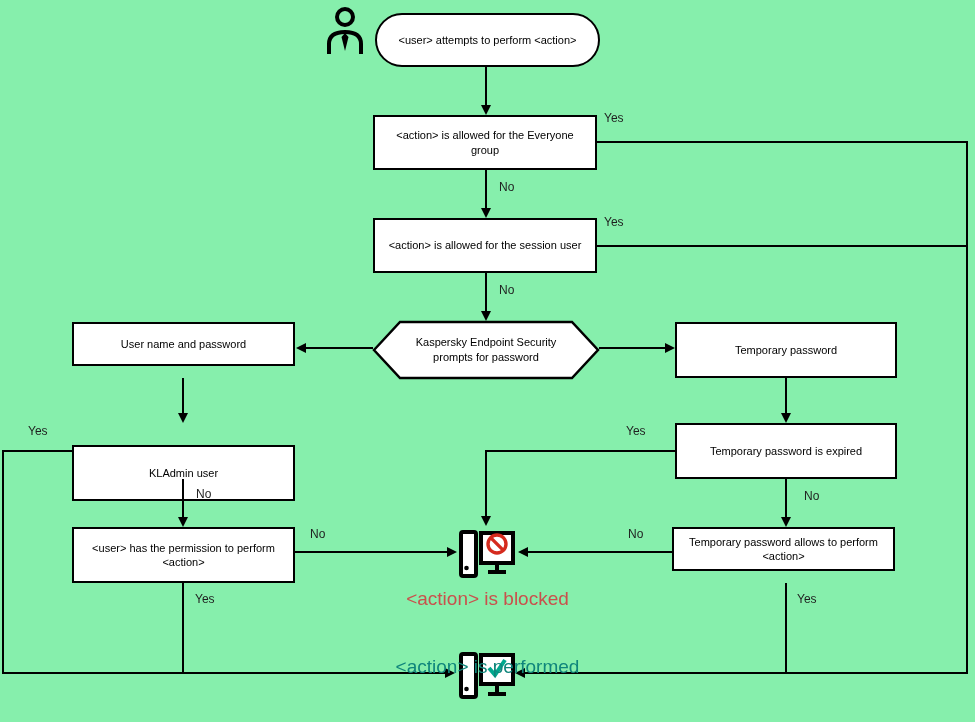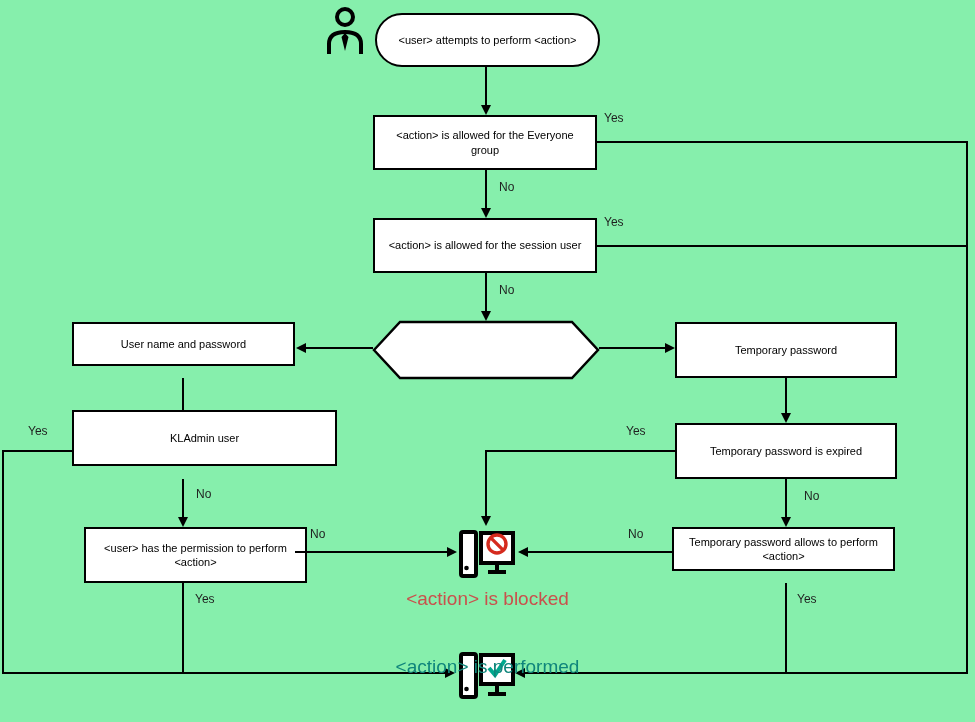--- a/index.html
+++ b/index.html
@@ -60,44 +60,46 @@
   </div>
   <div class="elabel" style="left:604px;top:215px;">Yes</div>
   <div class="hl" style="left:597px;top:245px;width:371px;"></div>
   <div class="elabel" style="left:499px;top:283px;">No</div>
   <div class="vl" style="left:485px;top:273px;height:40px;"></div>
   <div class="ah ah-down" style="left:481px;top:311px;"></div>
 
   <svg class="hex-wrap" viewBox="0 0 230 62">
     <polygon points="3,31 29,3 201,3 227,31 201,59 29,59" fill="#fff" stroke="#000" stroke-width="2.5"></polygon>
   </svg>
+  <div class="hex-text">Kaspersky Endpoint Security
+prompts for password</div>
 
   <div class="hl" style="left:306px;top:347px;width:67px;"></div>
   <div class="ah ah-left" style="left:296px;top:343px;"></div>
 
   <div class="hl" style="left:599px;top:347px;width:66px;"></div>
   <div class="ah ah-right" style="left:665px;top:343px;"></div>
 
   <div class="box" style="left:72px;top:322px;width:223px;height:44px;">
     <span>User name and password</span>
   </div>
   <div class="vl" style="left:182px;top:378px;height:35px;"></div>
   <div class="ah ah-down" style="left:178px;top:413px;"></div>
 
-  <div class="box" style="left:72px;top:410px;width:265px;height:56px;">
+  <div class="box" style="left:72px;top:445px;width:223px;height:56px;">
     <span>KLAdmin user</span>
   </div>
   <div class="elabel" style="left:28px;top:424px;">Yes</div>
   <div class="hl" style="left:3px;top:450px;width:69px;"></div>
   <div class="vl" style="left:2px;top:450px;height:224px;"></div>
   <div class="elabel" style="left:196px;top:487px;">No</div>
   <div class="vl" style="left:182px;top:479px;height:38px;"></div>
   <div class="ah ah-down" style="left:178px;top:517px;"></div>
 
-  <div class="box" style="left:72px;top:527px;width:223px;height:56px;margin-left:12px;">
+  <div class="box" style="left:72px;top:527px;width:223px;height:56px;">
     <span>&lt;user&gt; has the permission to perform &lt;action&gt;</span>
   </div>
   <div class="elabel" style="left:310px;top:527px;">No</div>
   <div class="hl" style="left:295px;top:551px;width:152px;"></div>
   <div class="ah ah-right" style="left:447px;top:547px;"></div>
   <div class="elabel" style="left:195px;top:592px;">Yes</div>
   <div class="vl" style="left:182px;top:583px;height:91px;"></div>
 
   <div class="box" style="left:675px;top:322px;width:222px;height:56px;">
     <span>Temporary password</span>

